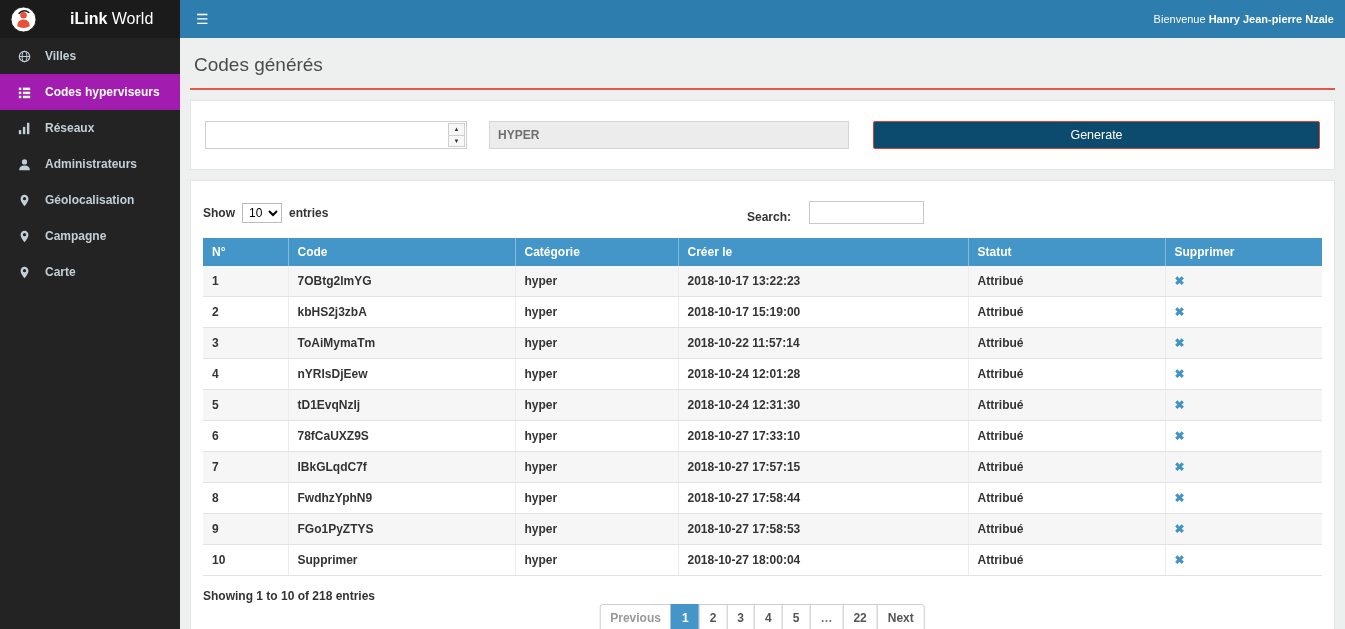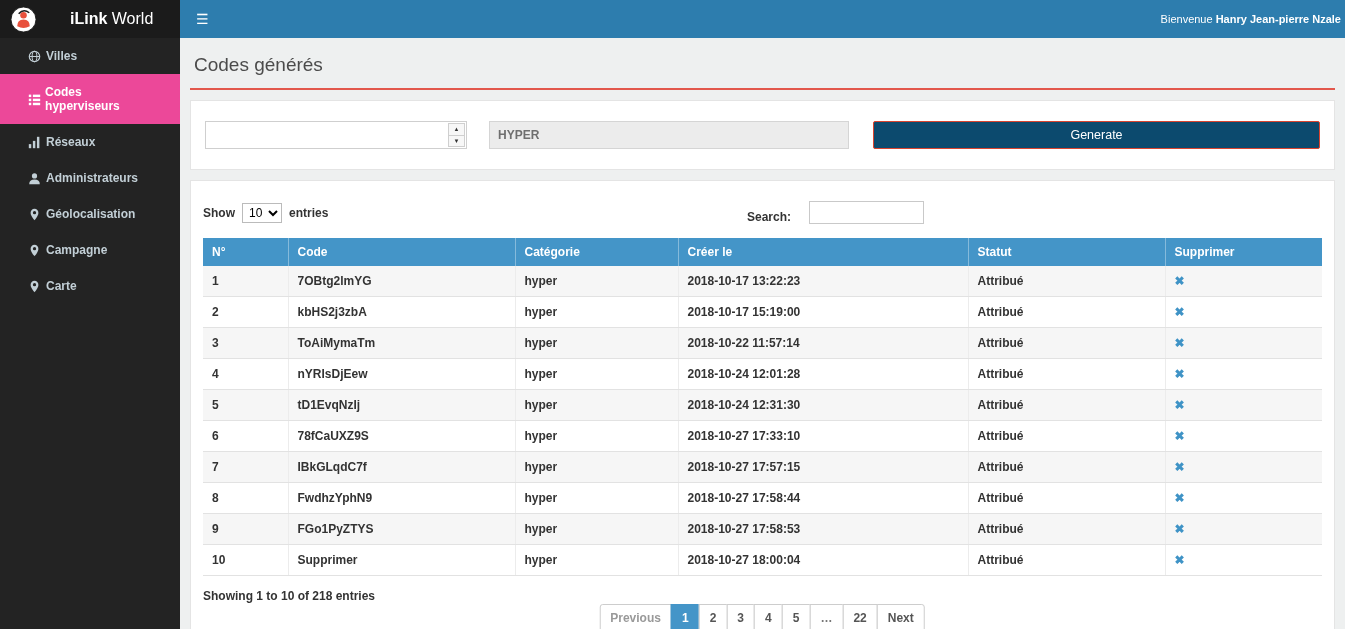--- a/index.html
+++ b/index.html
@@ -9,28 +9,28 @@
   
   .topbar { display:flex; height:38px; }
   .brand { width:180px; background:#1b1b1b; display:flex; align-items:center; gap:8px;
            padding:0 10px; color:#fff; cursor:pointer; }
   .logo-wrap { width:27px; height:27px; display:inline-flex; }
   .brand-text { font-size:16px; font-weight:300; white-space:nowrap; }
   .brand-text b { font-weight:bold;margin-left:25px; }
   .topbar-rest { flex:1; background:var(--topbar,#2d7dae); display:flex; align-items:center;
                  justify-content:space-between; color:#fff; }
   .hamburger { padding:0 16px; font-size:14px; cursor:pointer; line-height:38px; }
-  .welcome { font-size:11px; padding-right:4px; }
+  .welcome { font-size:11px; padding-right:11px; }
   .welcome b { font-weight:bold; }
 
   
   .sidebar { position:absolute; top:38px; left:0; bottom:0; width:180px; background:#232323; }
-  .sb-item { display:flex; align-items:center; gap:4px; padding:11px 28px; color:#c2cfd6;
+  .sb-item { display:flex; align-items:center; gap:13px; padding:11px 18px; color:#c2cfd6;
              font-size:12px; font-weight:bold; cursor:pointer; }
-  .sb-item.active { background:#ec4899; color:#fff;align-items:center; }
+  .sb-item.active { background:#a21caf; color:#fff;align-items:center; }
   .sb-icon { width:14px; display:inline-flex; align-items:center; }
 
   
   .content { position:absolute; top:38px; left:180px; right:0; bottom:0; background:#eef0f0;
              padding:12px 10px; overflow:hidden; }
   .page-title { font-size:19px; font-weight:400; color:#4b4b4b; margin:4px 4px 12px; }
   .divider { border:none; border-top:2px solid #e2574c; margin:0 0 10px; }
   .card { background:#fff; border:1px solid #e4e4e4; }
 
   

